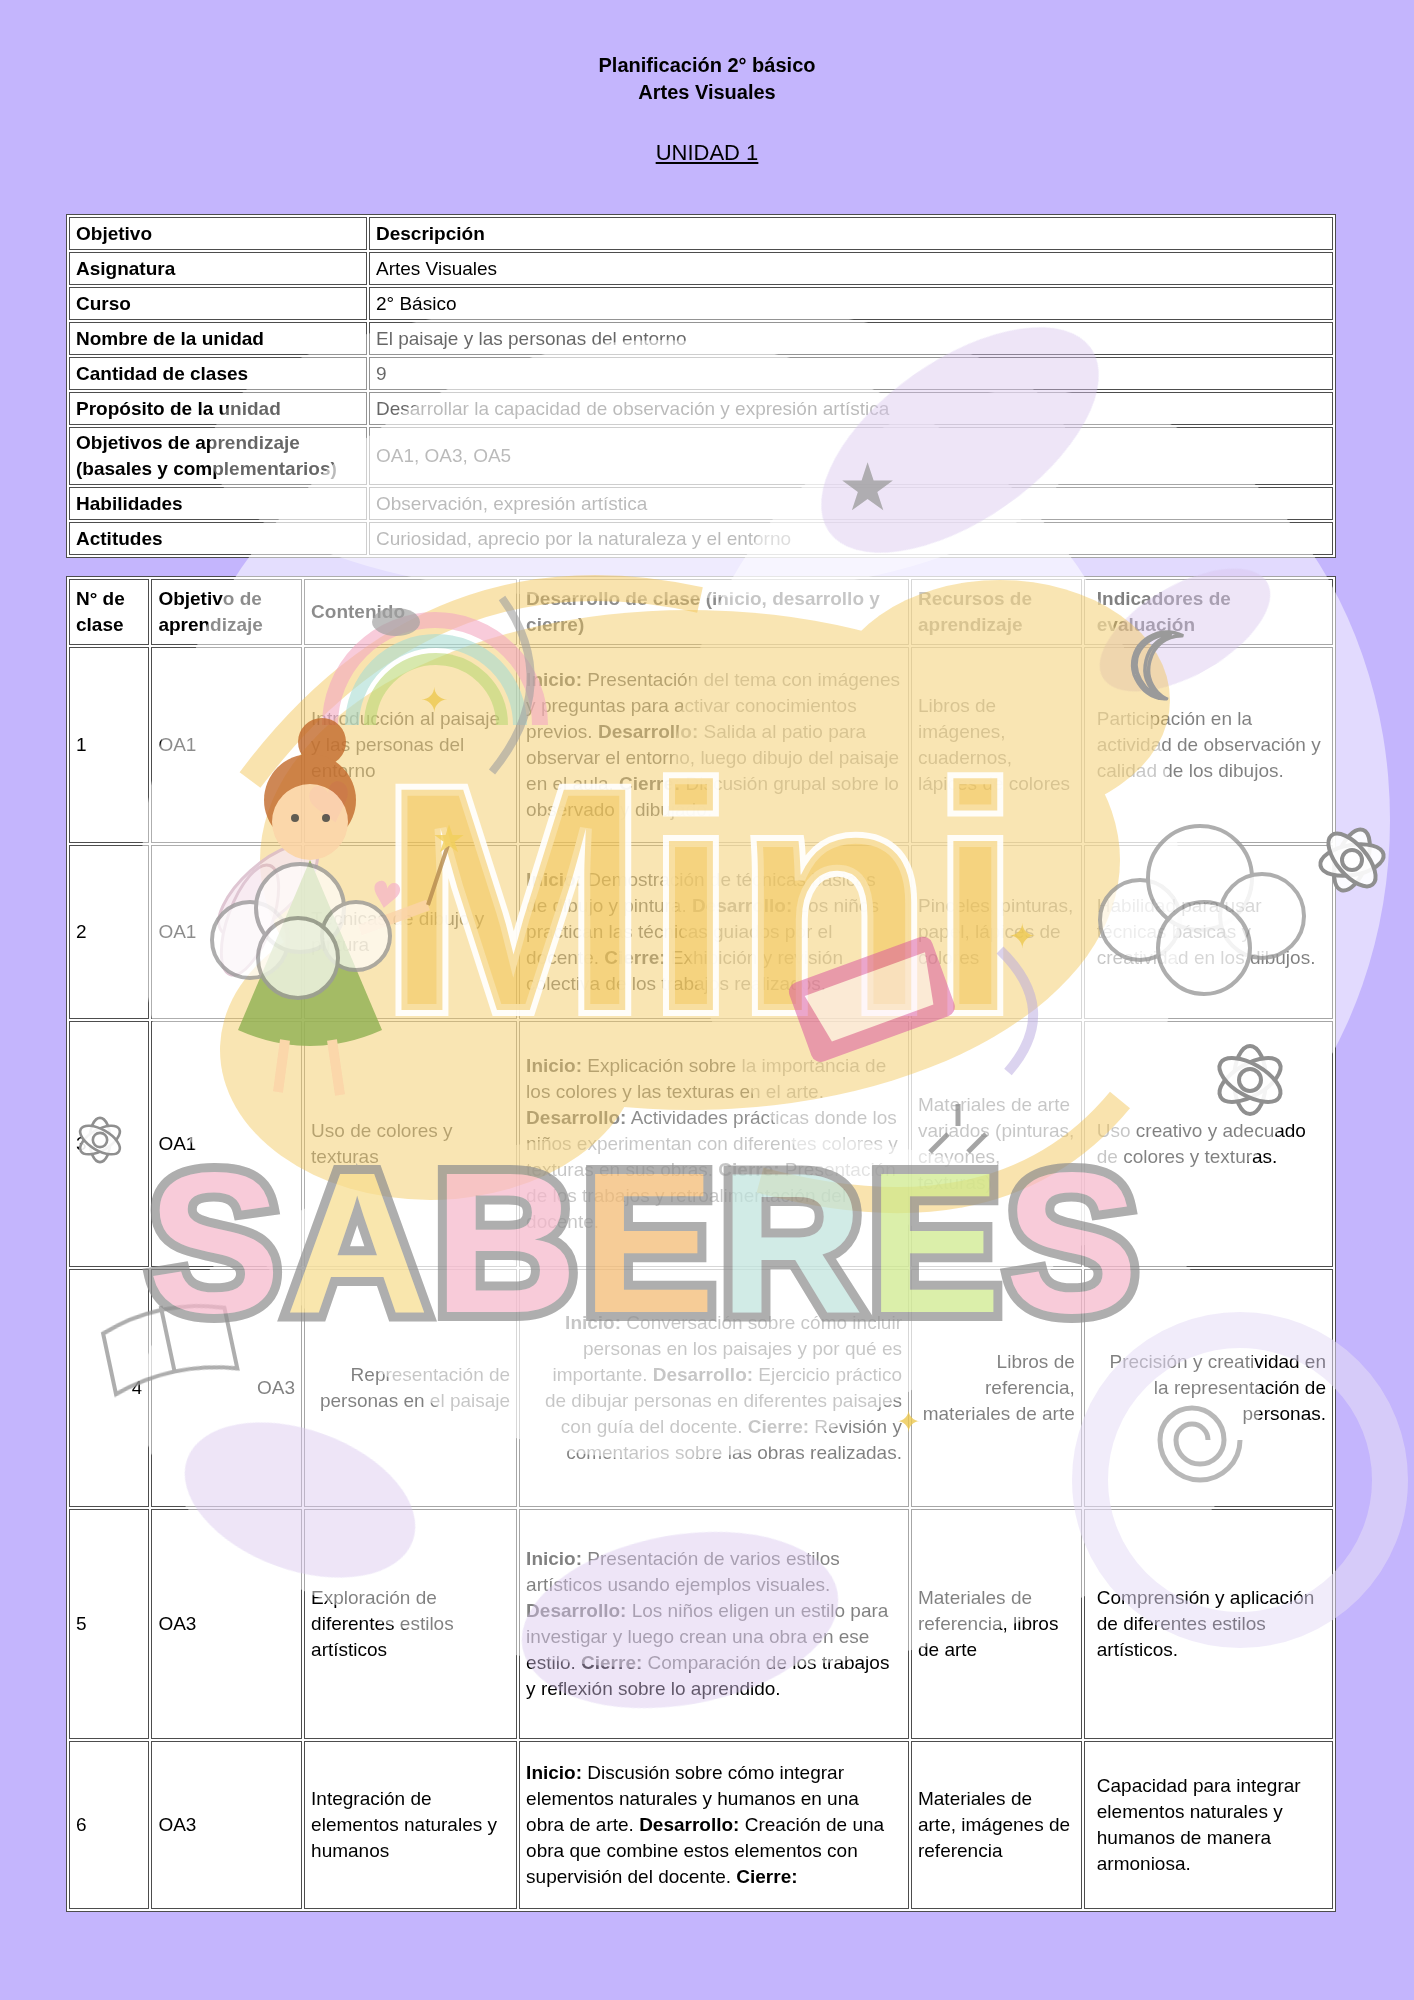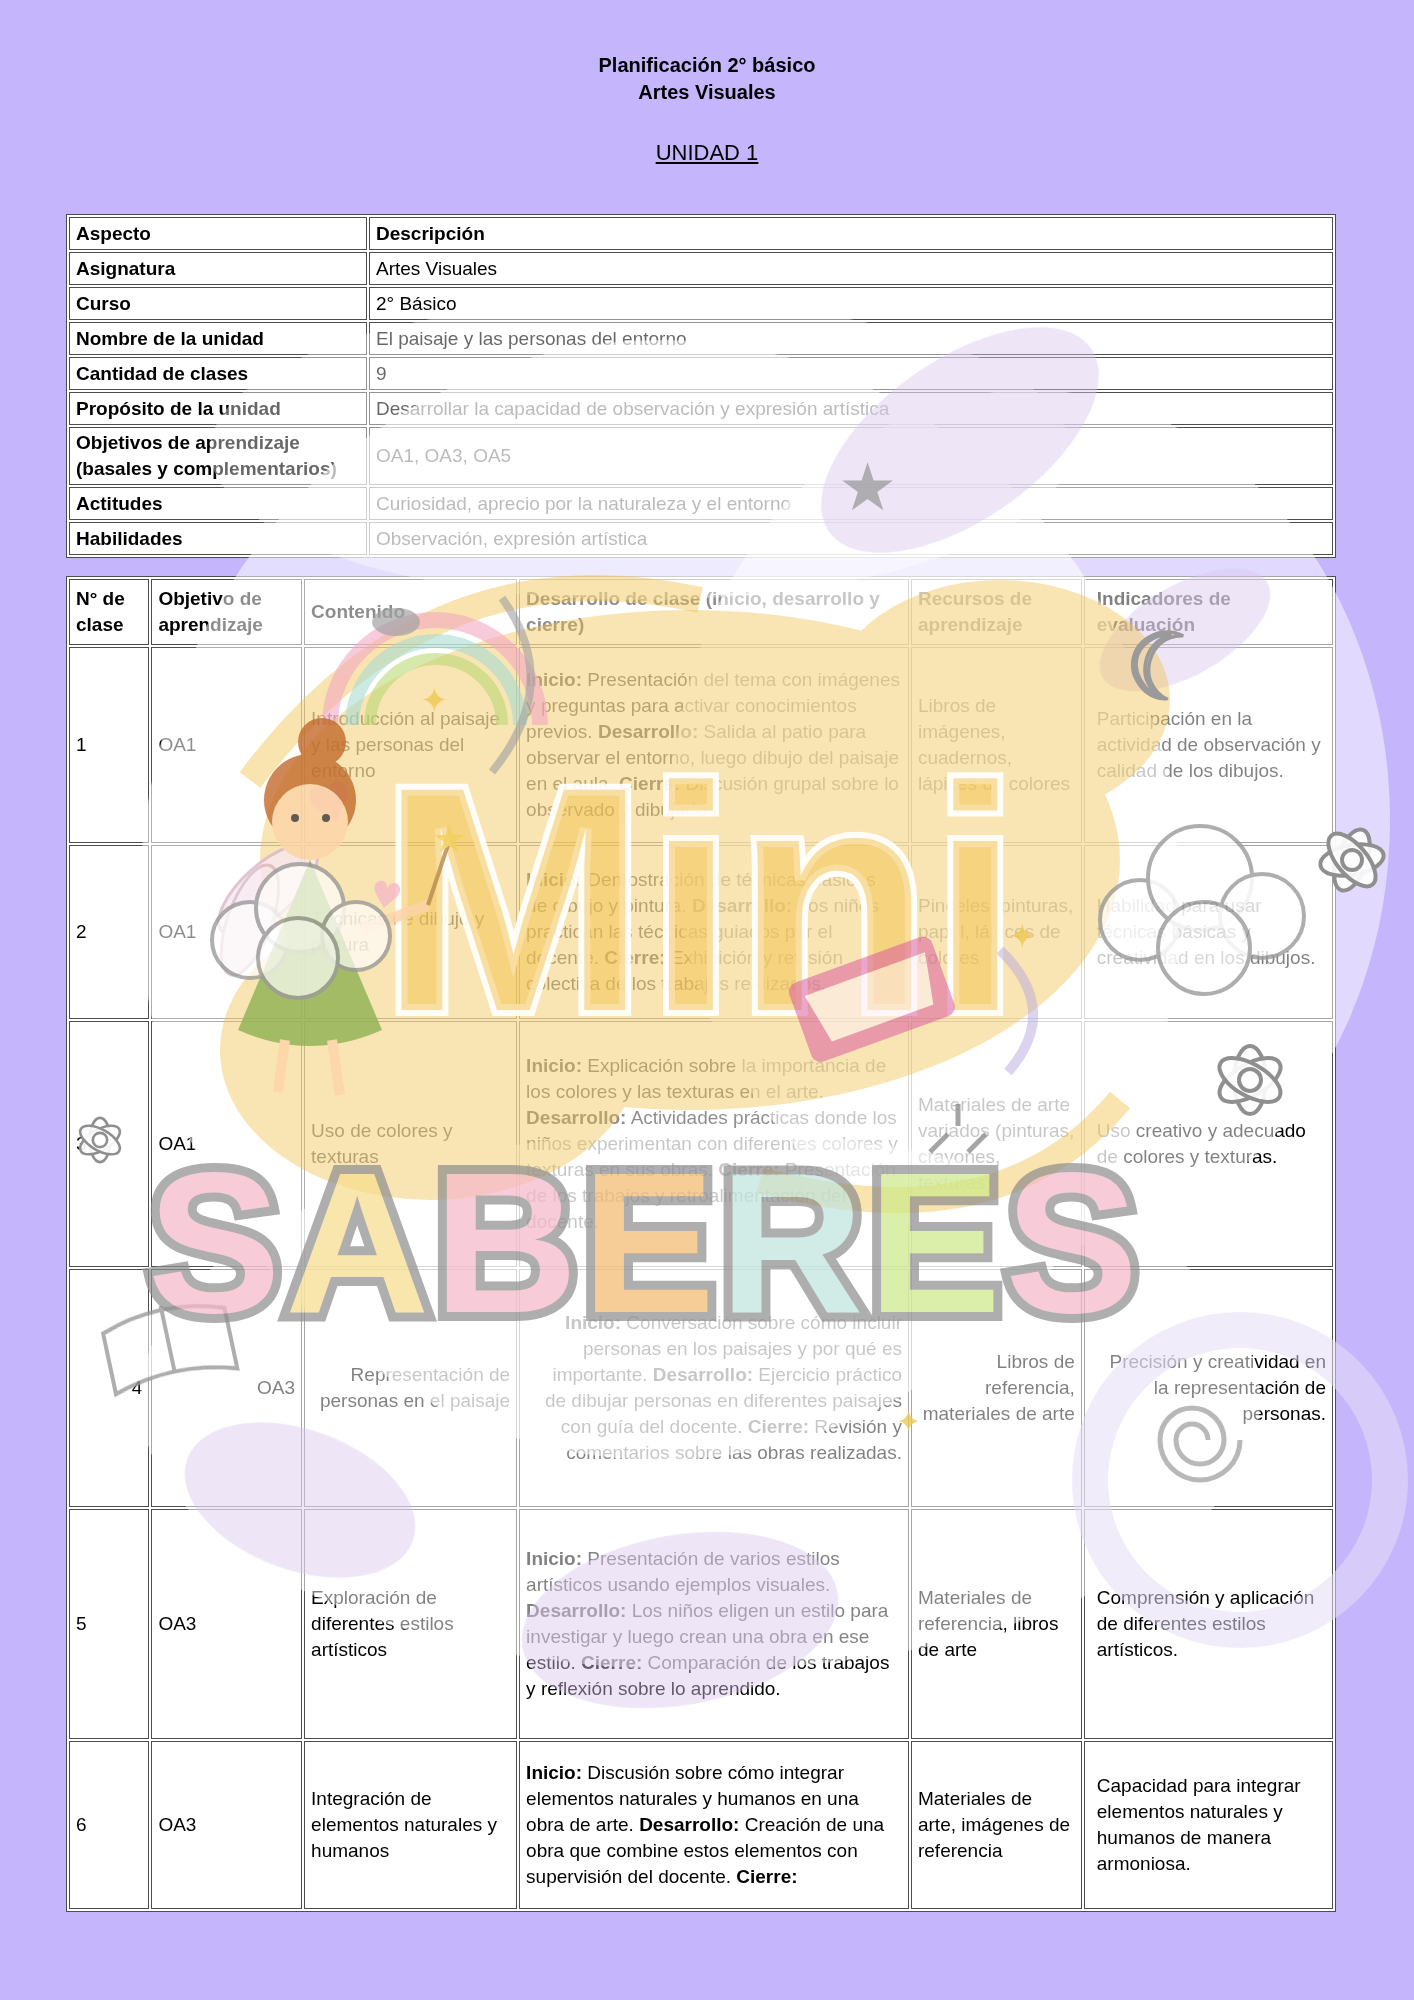--- a/index.html
+++ b/index.html
@@ -40,21 +40,21 @@
     <div>Planificación 2° básico</div>
     <div>Artes Visuales</div>
   </div>
 
   <div class="unit-title">UNIDAD 1</div>
 
   <div class="content">
     <table class="info-table">
       <tbody id="info-body">
           <tr>
-            <th class="col-a">Aspecto</th>
+            <th class="col-a">Objetivo</th>
             <th class="col-b">Descripción</th>
           </tr>
           <tr>
             <td class="label-cell col-a">Asignatura</td>
             <td>Artes Visuales</td>
           </tr>
           <tr>
             <td class="label-cell col-a">Curso</td>
             <td>2° Básico</td>
           </tr>
@@ -68,26 +68,26 @@
           </tr>
           <tr>
             <td class="label-cell col-a">Propósito de la unidad</td>
             <td>Desarrollar la capacidad de observación y expresión artística</td>
           </tr>
           <tr>
             <td class="label-cell col-a">Objetivos de aprendizaje (basales y complementarios)</td>
             <td>OA1, OA3, OA5</td>
           </tr>
           <tr>
+            <td class="label-cell col-a">Habilidades</td>
+            <td>Observación, expresión artística</td>
+          </tr>
+          <tr>
             <td class="label-cell col-a">Actitudes</td>
             <td>Curiosidad, aprecio por la naturaleza y el entorno</td>
-          </tr>
-          <tr>
-            <td class="label-cell col-a">Habilidades</td>
-            <td>Observación, expresión artística</td>
           </tr>
         </tbody>
     </table>
 
     <table class="lesson-table">
       <tbody id="lesson-body">
           <tr>
             <th class="c1">N° de clase</th>
             <th class="c2">Objetivo de aprendizaje</th>
             <th class="c3">Contenido</th>

